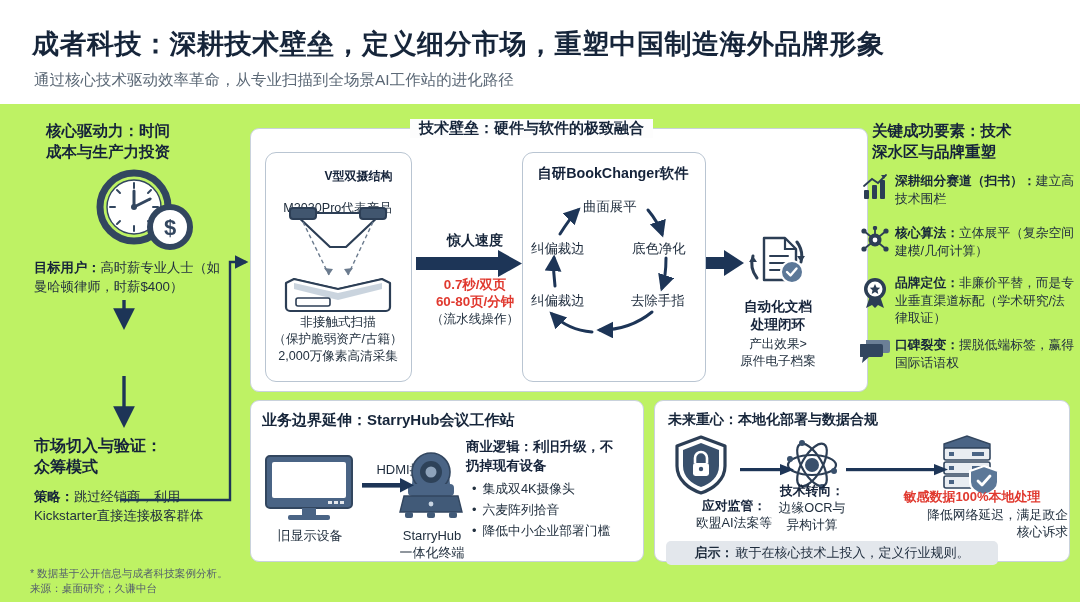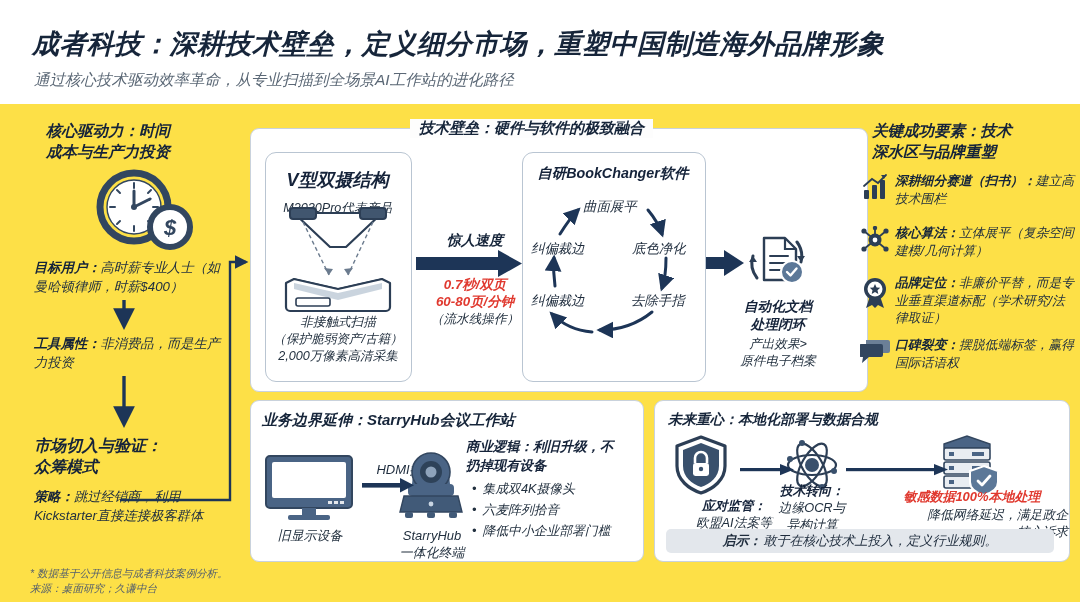--- a/index.html
+++ b/index.html
@@ -4,21 +4,21 @@
 <style>
   html,body{margin:0;padding:0;}
   body{
     width:1080px;height:602px;
     background:#ffffff;
     font-family:"Liberation Sans","DejaVu Sans",sans-serif;
     color:#1d2530;
     overflow:hidden;
     position:relative;
   }
-  .page{position:absolute;inset:0;background:#fde047;font-style:italic;}
+  .page{position:absolute;inset:0;background:#bef264;}
 
   
   .hdr{position:absolute;left:0;top:0;width:1080px;height:104px;background:#ffffff;}
   .hdr-title{
     position:absolute;left:32px;top:26px;
     font-size:27px;font-weight:bold;letter-spacing:.5px;
     color:#16253a;white-space:nowrap;
   }
   .hdr-sub{
     position:absolute;left:34px;top:70px;
@@ -31,21 +31,21 @@
   .red{color:#e0392f;}
 
   
   .lc-h{left:46px;font-size:15.5px;font-weight:bold;color:#15233a;line-height:21px;}
   .lc-p{font-size:13.3px;color:#22303f;line-height:19px;}
 
   
   .panel{position:absolute;border:1px solid #c9d2dc;border-radius:9px;background:#ffffff;}
   .panel-ttl{position:absolute;background:#fdfdfd;padding:0 9px;font-size:15px;font-weight:bold;color:#16253a;white-space:nowrap;}
   .inner{position:absolute;border:1.4px solid #b9c5d2;border-radius:11px;background:#fff;}
-  .inner-ttl{position:absolute;font-size:18px;font-weight:bold;color:#15233a;text-align:center;width:100%;}
+  .inner-ttl{position:absolute;font-size:12px;font-weight:bold;color:#15233a;text-align:center;width:100%;padding-left:21px;}
 
   
   svg.ov{position:absolute;left:0;top:0;width:1080px;height:602px;pointer-events:none;overflow:visible;}
 
   .cap{font-size:12.6px;color:#22303f;line-height:17px;text-align:center;}
   .cyc{position:absolute;font-size:13.4px;color:#1d2b3c;white-space:nowrap;}
 
   
   .kf-t{font-size:12.8px;line-height:17.5px;color:#22303f;}
   .kf-t b{color:#16253a;}
@@ -91,23 +91,20 @@
     <line x1="52" y1="42" x2="68" y2="34" stroke="#32465f" stroke-width="3" stroke-linecap="round"></line>
     <circle cx="52" cy="42" r="3" fill="#32465f"></circle>
     <circle cx="88" cy="62" r="20" fill="#fff" stroke="#32465f" stroke-width="6"></circle>
     <text x="88" y="70" font-size="22" font-weight="bold" fill="#32465f" text-anchor="middle" font-family="Liberation Sans, sans-serif">$</text>
   </svg>
 
   <div class="t lc-p" style="left:34px;top:258px;width:188px;">
     <span class="b" style="color:#15233a;">目标用户：</span><span>高时薪专业人士（如曼哈顿律师，时薪$400）</span>
   </div>
 
-  <div class="t lc-p" style="left:34px;top:334px;width:188px;">
-    <span class="b" style="color:#15233a;">工具属性：</span>非消费品，而是生产力投资
-  </div>
 
   <div class="t lc-h" style="left:34px;top:435px;width:200px;font-size:16px;">
     <div>市场切入与验证：</div>
     <div>众筹模式</div>
   </div>
 
   <div class="t lc-p" style="left:34px;top:487px;width:195px;">
     <span class="b" style="color:#15233a;">策略：</span>跳过经销商，利用Kickstarter直接连接极客群体
   </div>
 
@@ -281,21 +278,21 @@
     </g>
     <path d="M52 34 L66 39 L66 50 C66 57 59 61 52 63 C45 61 38 57 38 50 L38 39 Z" fill="#5c7898" stroke="#ffffff" stroke-width="2"></path>
     <path d="M46 49 l4 4 l8 -9" fill="none" stroke="#ffffff" stroke-width="2.8" stroke-linecap="round" stroke-linejoin="round"></path>
   </svg>
   <div class="t red b" style="left:880px;top:488px;width:184px;text-align:center;font-size:13px;">敏感数据100%本地处理</div>
   <div class="t" style="left:876px;top:506px;width:192px;text-align:right;font-size:12.8px;line-height:17px;color:#22303f;">
     <div>降低网络延迟，满足政企</div>
     <div>核心诉求</div>
   </div>
 
-  <div class="insight" style="left:666px;top:529px;width:388px;height:24px;">
+  <div class="insight" style="left:666px;top:541px;width:332px;height:24px;">
     <b>启示：</b>
       <span>敢于在核心技术上投入，定义行业规则。</span>
   </div>
 
   <div class="t b" style="left:872px;top:120px;width:200px;font-size:15.5px;line-height:21px;color:#15233a;">
     <div>关键成功要素：技术</div>
     <div>深水区与品牌重塑</div>
   </div>
 
   <svg class="t" style="left:861px;top:173px;" width="28" height="28" viewBox="0 0 28 28">

